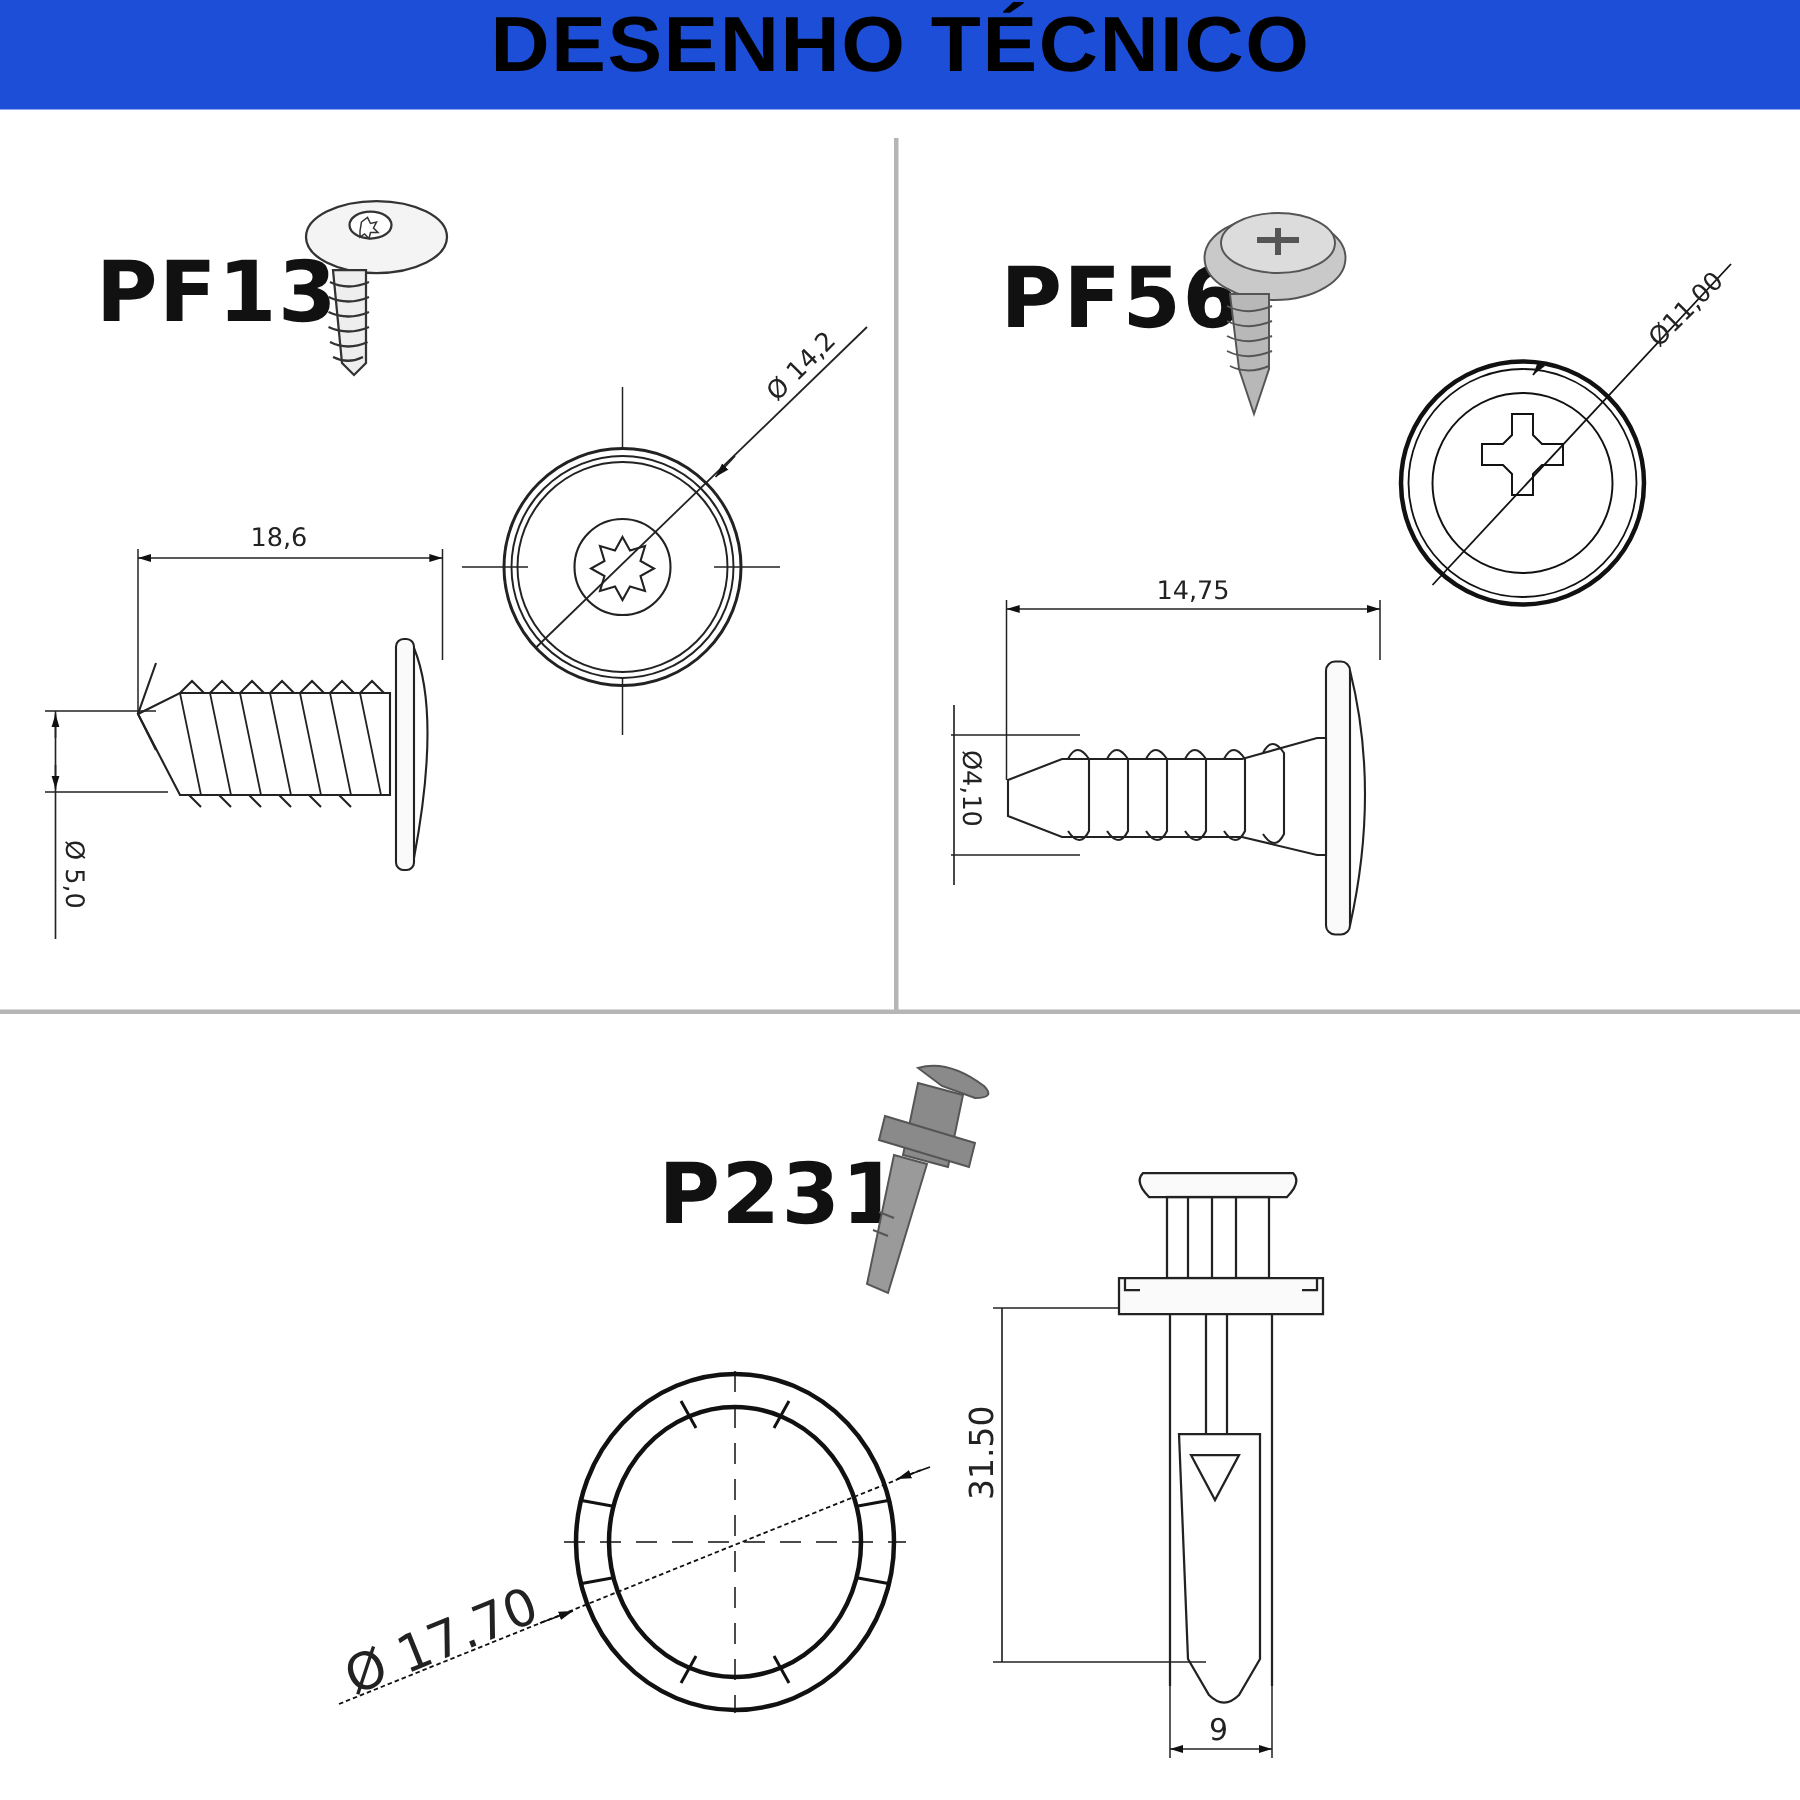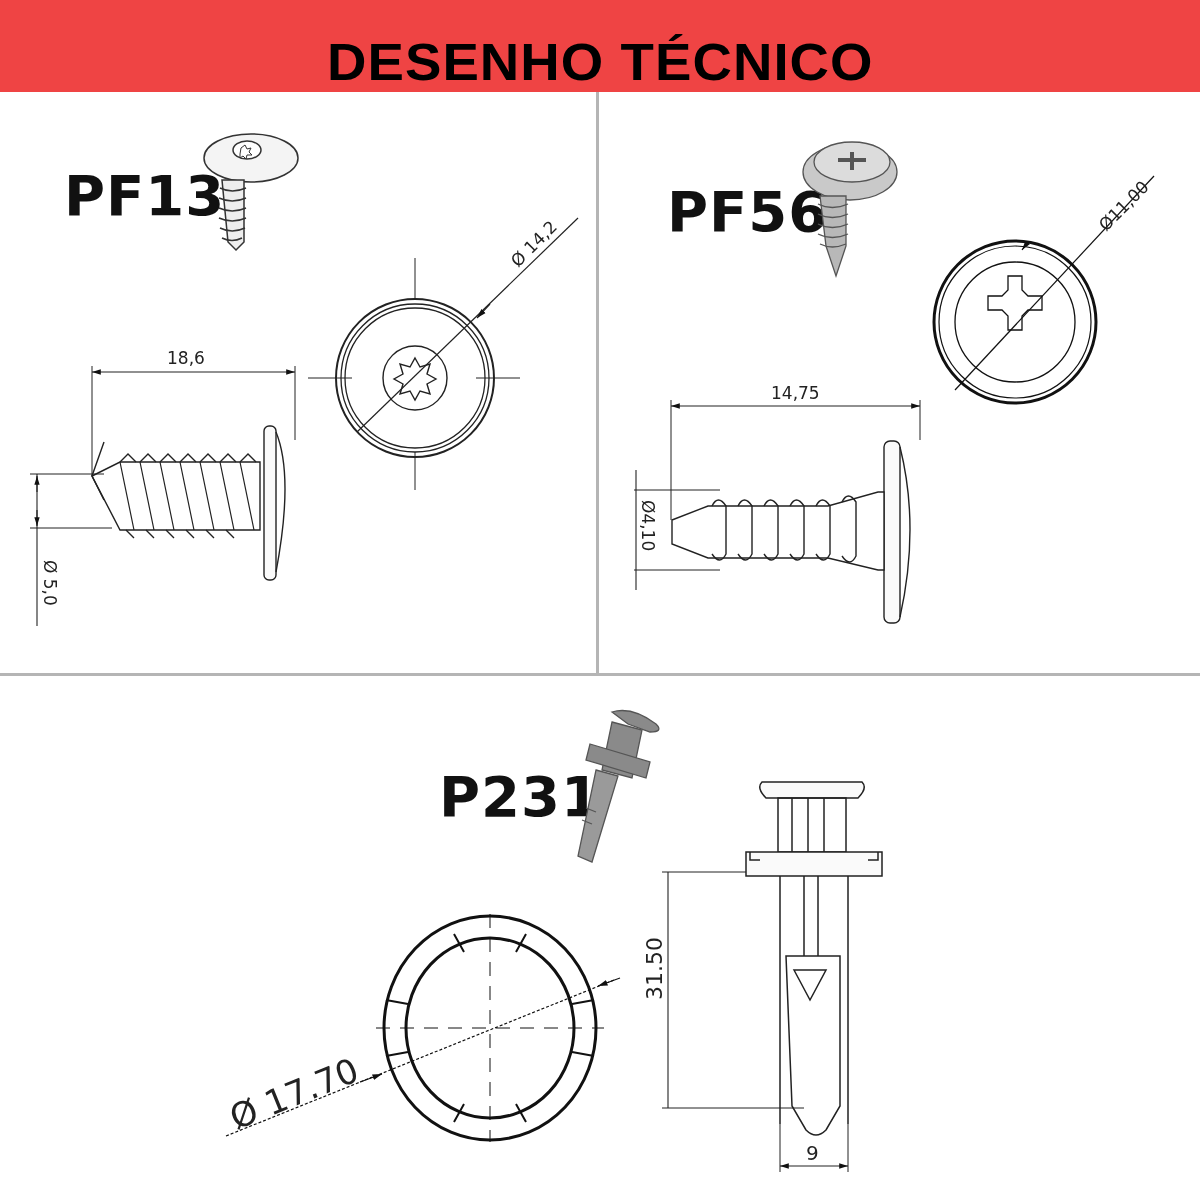--- a/index.html
+++ b/index.html
@@ -1,35 +1,35 @@
 <!DOCTYPE html>
 <html><head>
 <meta charset="utf-8">
 <style>
   html, body { margin: 0; padding: 0; background: #ffffff; }
   body { width: 1200px; height: 1200px; position: relative; overflow: hidden; font-family: "Liberation Sans", sans-serif; }
-  .header { position: absolute; left: 0; top: 0; width: 1200px; height: 92px; background: #ef4444; display: flex; align-items: flex-end; justify-content: center; }
+  .header { position: absolute; left: 0; top: 0; width: 1200px; height: 73px; background: #1d4ed8; display: flex; align-items: flex-start; justify-content: center; }
   .header h1 { margin: 0; font-family: "Liberation Sans", sans-serif; font-weight: 900; font-size: 52px; letter-spacing: 1px; color: #000; transform: scaleX(1.05); }
   .vdiv { position: absolute; left: 596px; top: 92px; width: 3px; height: 583px; background: #b5b5b5; }
   .hdiv { position: absolute; left: 0; top: 673px; width: 1200px; height: 3px; background: #b5b5b5; }
   .label { position: absolute; font-family: "DejaVu Sans", sans-serif; font-weight: bold; font-size: 56px; color: #111; letter-spacing: 1px; }
   svg.draw { position: absolute; left: 0; top: 0; }
   .dim { font-family: "DejaVu Sans", sans-serif; font-size: 17px; fill: #222; }
 </style>
 </head>
 <body>
 
 <div class="header">
   <h1>DESENHO TÉCNICO</h1>
 </div>
 <div class="vdiv"></div>
 <div class="hdiv"></div>
 
 <div class="label" style="left:64px; top:163px;">PF13</div>
-<div class="label" style="left:667px; top:179px;">PF56</div>
+<div class="label" style="left:667px; top:167px;">PF56</div>
 <div class="label" style="left:439px; top:764px;">P231</div>
 
 <svg class="draw" width="1200" height="1200" viewBox="0 0 1200 1200">
   <defs>
     <marker id="arr" viewBox="0 0 10 10" refX="10" refY="5" markerWidth="8" markerHeight="8" orient="auto-start-reverse">
       <path d="M0,2 L10,5 L0,8 z" fill="#111"></path>
     </marker>
   </defs>
 
   <g stroke="#333" fill="#f4f4f4" stroke-width="1.5">

